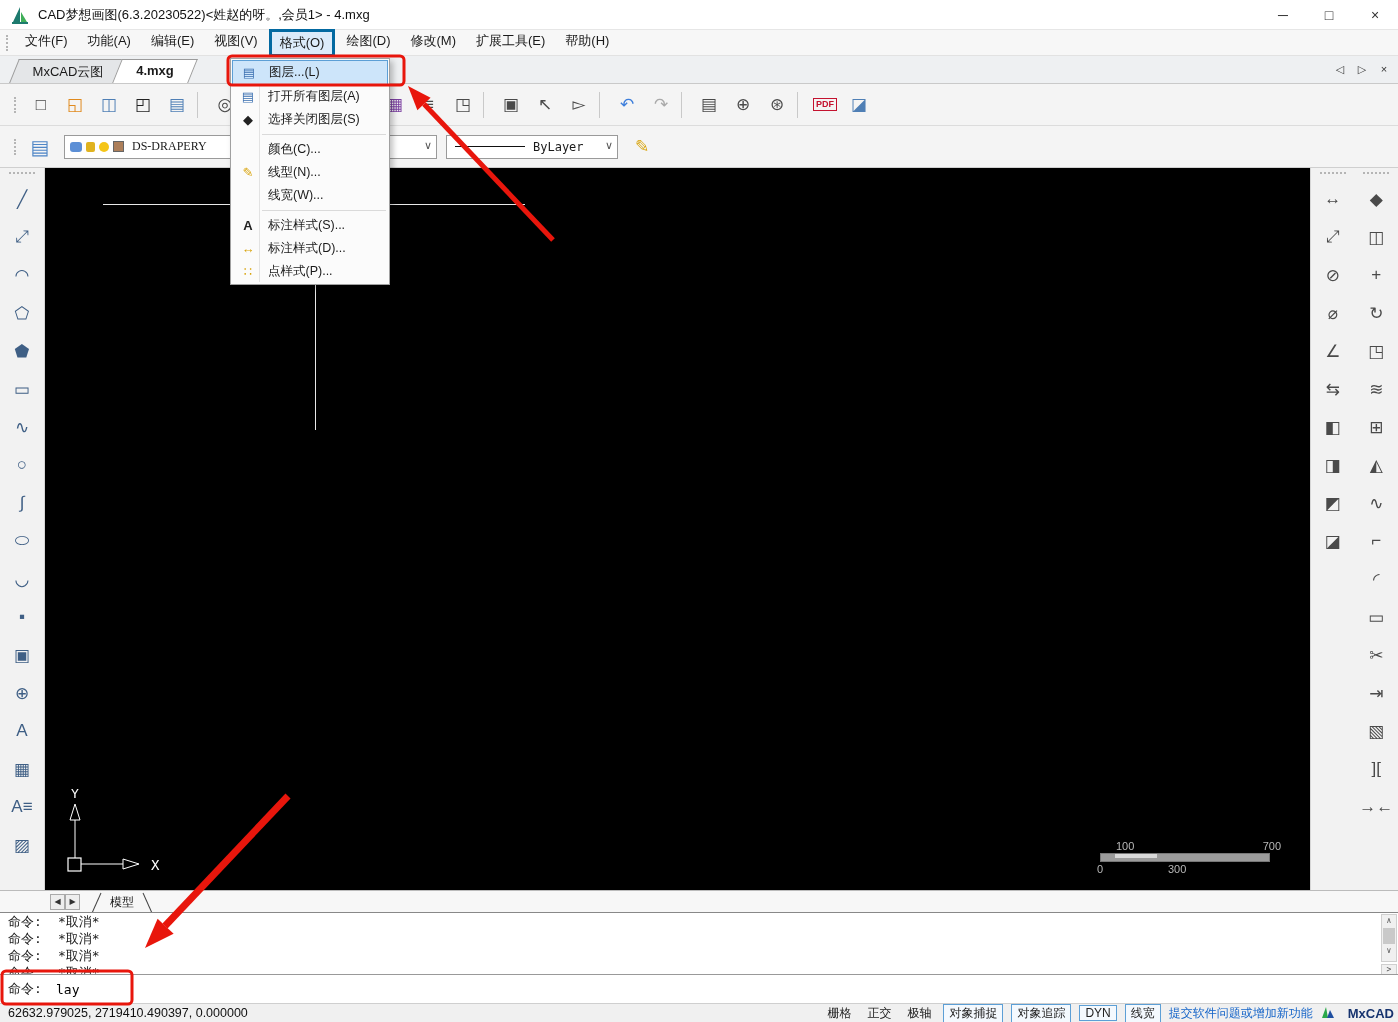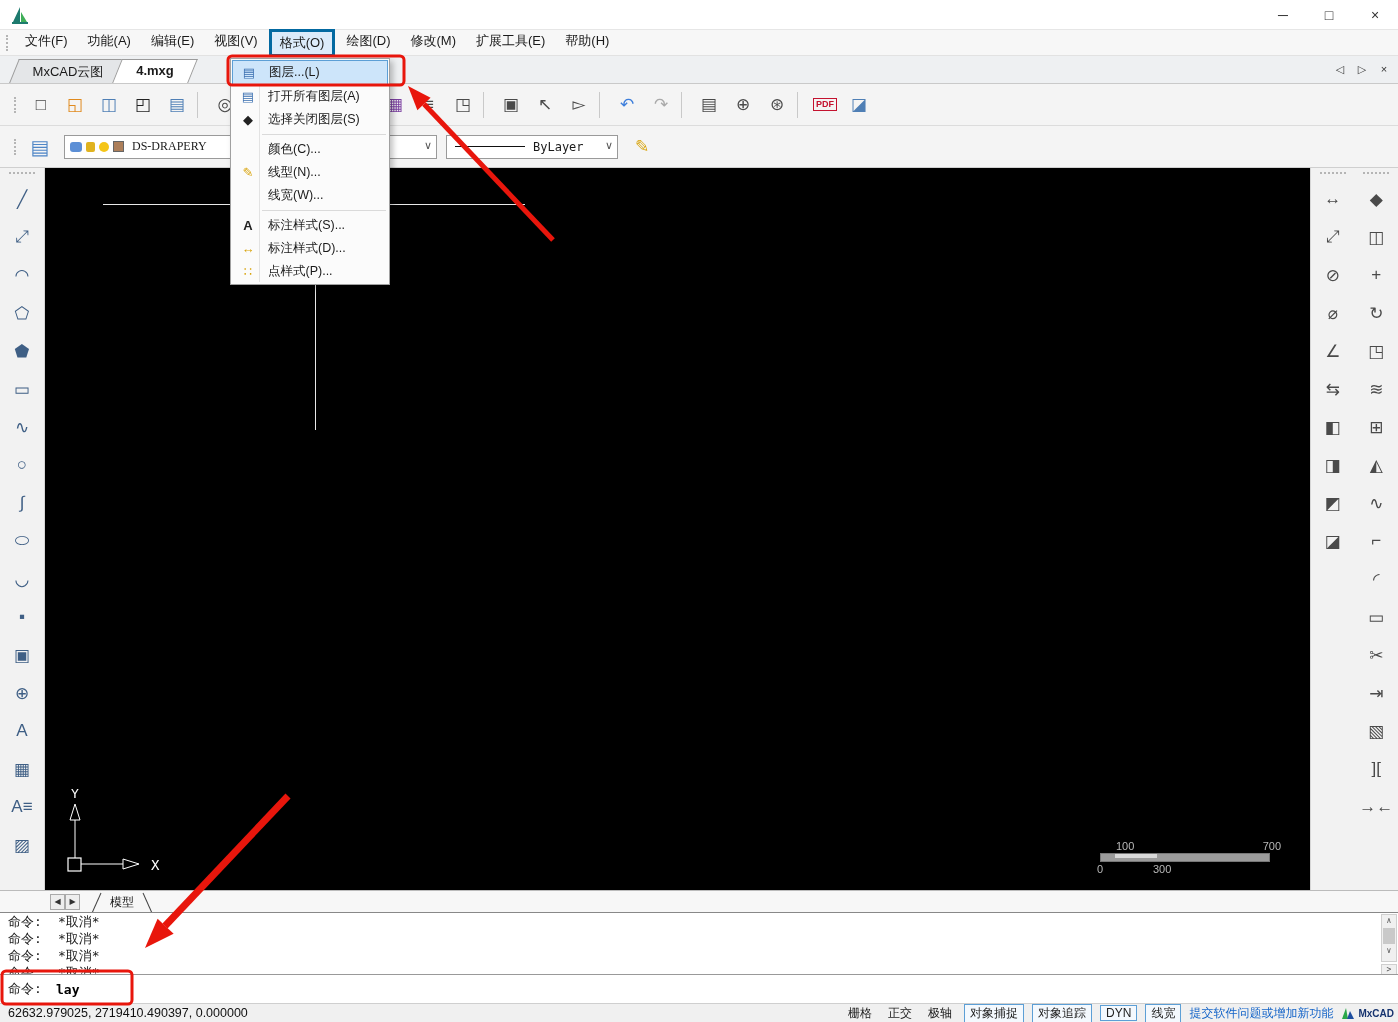--- a/index.html
+++ b/index.html
@@ -80,21 +80,21 @@
   .vline { position:absolute; left:270px; top:102px; width:1px; height:160px; background:#e8e8e8; }
   .ucs { position:absolute; left:8px; bottom:12px; }
   .scalebar { position:absolute; left:1055px; top:672px; width:175px; height:34px; color:#b8b8b8; font-size:11px; }
   .sb-top { position:relative; height:12px; }
   .sb-top .l100 { position:absolute; left:16px; top:0; }
   .sb-top .l700 { position:absolute; right:-6px; top:0; }
   .sb-bar { position:relative; margin-top:1px; width:170px; height:9px; background:#9b9b9b; border:1px solid #777; }
   .sb-bar .seg { position:absolute; left:14px; top:0; width:42px; height:4px; background:#d9d9d9; }
   .sb-bot { position:relative; height:12px; }
   .sb-bot .l0 { position:absolute; left:-3px; top:1px; }
-  .sb-bot .l300 { position:absolute; left:53px; top:1px; }
+  .sb-bot .l300 { position:absolute; left:68px; top:1px; }
 
   
   .popup { position:absolute; left:230px; top:58px; width:160px; background:#fbfbfb; border:1px solid #a0a0a0; box-shadow:3px 3px 6px rgba(0,0,0,.25); z-index:50; padding:1px; }
   .popup::before { content:""; position:absolute; left:28px; top:2px; bottom:2px; width:1px; background:#e3e3e3; }
   .menu-item { display:flex; align-items:center; height:23px; position:relative; padding-left:4px; }
   .menu-item.highlight { background:#cde5fa; border:1px solid #5c9fd6; height:25px; }
   .menu-item.sep { height:7px; }
   .menu-item.sep::after { content:""; position:absolute; left:30px; right:2px; top:3px; height:1px; background:#dadada; }
   .mi-icon { width:24px; text-align:center; font-size:13px; color:#3a6fb0; flex:0 0 24px; }
   .mi-label { padding-left:8px; font-size:12.5px; }
@@ -115,45 +115,46 @@
   .cmdhist { position:absolute; top:912px; left:0; width:100%; height:62px; background:#fff; border-top:1px solid #888; overflow:hidden; font-family:"DejaVu Sans Mono",monospace; font-size:13px; }
   .cmd-line { height:17px; display:flex; padding-left:8px; }
   .cmd-prompt { width:42px; }
   .cmd-text { margin-left:8px; }
   .cmd-scroll { position:absolute; right:1px; top:1px; width:16px; height:48px; background:#f0f0f0; border:1px solid #cfcfcf; display:flex; flex-direction:column; align-items:center; font-size:8px; color:#555; }
   .cmd-scroll .sc-btn { height:12px; line-height:12px; width:100%; text-align:center; }
   .cmd-scroll .thumb { width:12px; height:16px; background:#c9c9c9; margin:1px 0; }
   .cmd-hright { position:absolute; right:1px; top:51px; width:16px; height:12px; background:#f0f0f0; border:1px solid #cfcfcf; font-size:8px; text-align:center; line-height:10px; color:#555; }
   .cmdinput { position:absolute; top:974px; left:0; width:100%; height:29px; background:#fff; border-top:1px solid #999; display:flex; align-items:center; font-family:"DejaVu Sans Mono",monospace; font-size:13px; }
   .cmdinput .cmd-prompt { padding-left:8px; width:50px; }
-  .cmdinput input { border:none; outline:none; font-family:"DejaVu Sans Mono",monospace; font-size:13px; width:400px; margin-left:6px; background:transparent;font-weight:bold; }
+  .cmdinput input { border:none; outline:none; font-family:"DejaVu Sans Mono",monospace; font-size:13px; width:400px; margin-left:6px; background:transparent; }
 
   
   .statusbar { position:absolute; top:1003px; left:0; width:100%; height:19px; background:#f0f0f0; border-top:1px solid #cfcfcf; display:flex; align-items:center; font-size:12px; }
   .coords { margin-left:8px; font-size:12.5px; color:#111; }
   .sb-right { position:absolute; right:4px; display:flex; align-items:center; gap:8px; }
   .toggle { padding:0 4px; color:#222; }
   .toggle.boxed { border:1px solid #5c9fd6; padding:0 5px; background:#f4f9fe; }
   .sb-link { color:#1464c8; }
-  .brand { display:flex; align-items:center; gap:3px; font-weight:bold; color:#16336e; font-size:10px; }
+  .brand { display:flex; align-items:flex-start; gap:13px; font-weight:bold; color:#16336e; font-size:13px; }
 
   
   .overlay { position:absolute; left:0; top:0; width:1398px; height:1022px; z-index:100; pointer-events:none; }
 </style>
 </head>
 <body>
 
 <div class="app" data-name="application-window">
 
   <div class="titlebar" data-name="title-bar">
     <svg class="app-icon" data-name="app-logo-icon" viewBox="0 0 20 18">
       <polygon points="3,16 10,1 10,16" fill="#1d7a6e"></polygon>
       <polygon points="11,6 17,16 11,16" fill="#3fae58"></polygon>
       <rect x="2" y="16" width="16" height="2" fill="#1d7a6e"></rect>
     </svg>
+    <span class="title-text" data-name="window-title">CAD梦想画图(6.3.20230522)&lt;姓赵的呀。,会员1&gt; - 4.mxg</span>
     <div class="win-controls" data-name="window-controls">
 
     <div class="win-btn" data-name="minimize-button">
           <span>─</span>
         </div>
         <div class="win-btn" data-name="maximize-button">
           <span>□</span>
         </div>
         <div class="win-btn" data-name="close-button">
           <span>×</span>

